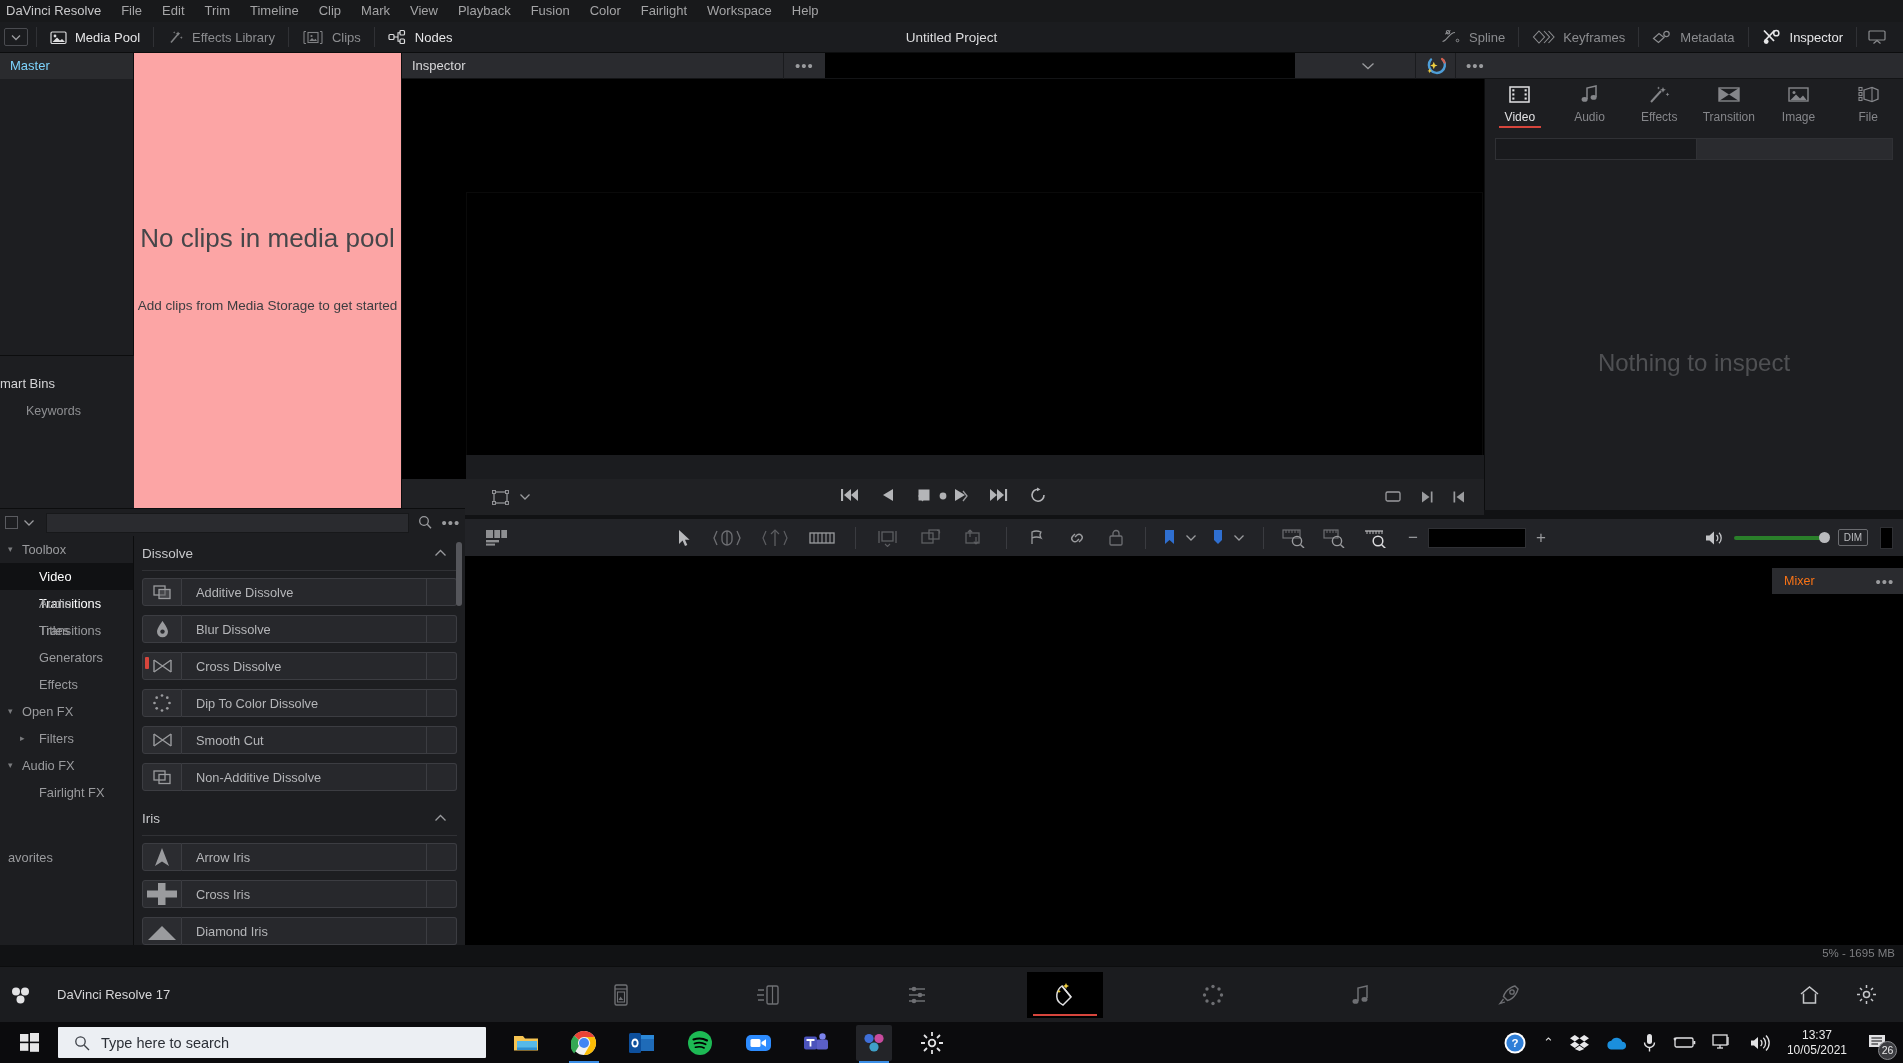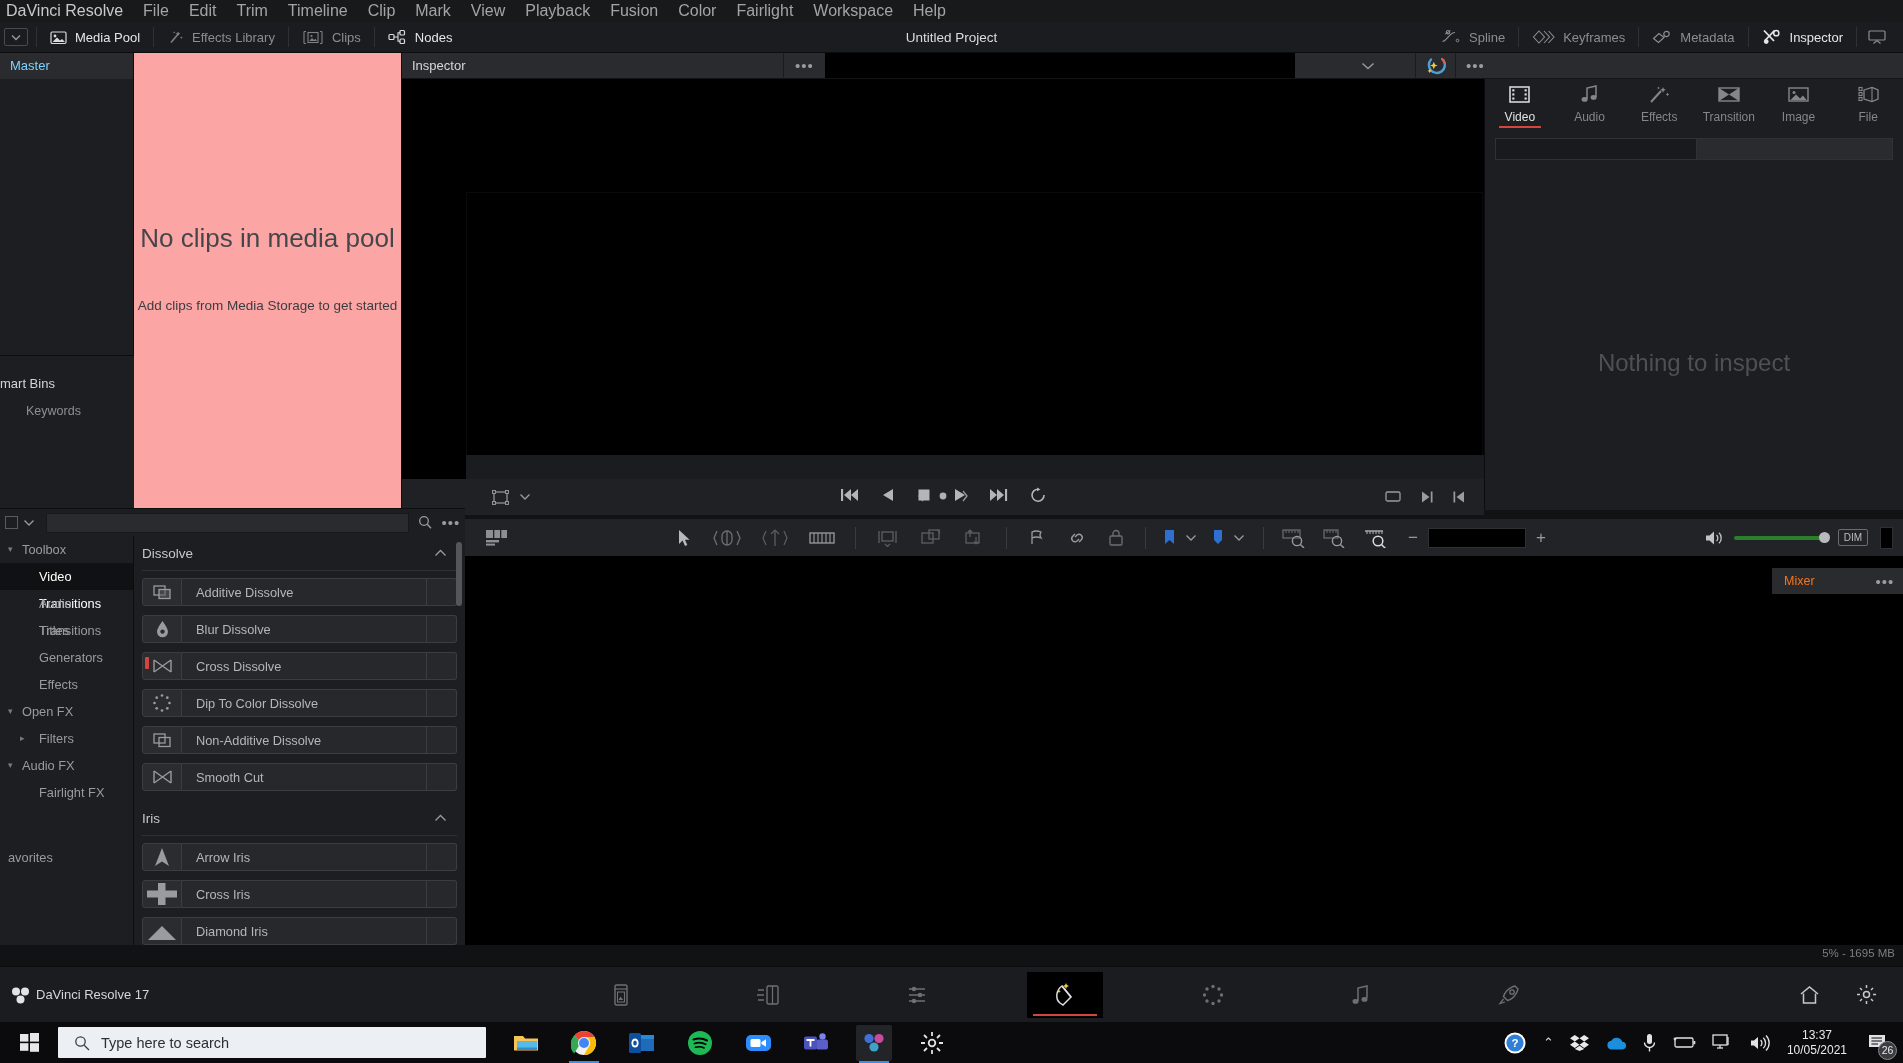--- a/index.html
+++ b/index.html
@@ -9,21 +9,21 @@
     font-family:"Liberation Sans", sans-serif;
     color:#b8b8b8;
     -webkit-font-smoothing:antialiased;
   }
   #app { position:relative; width:1903px; height:1063px; }
 
   
   .menubar {
     position:absolute; left:0; top:0; width:1903px; height:22px;
     background:#18191b; display:flex; align-items:center;
-    font-size:16px; color:#a4a4a6;
+    font-size:13px; color:#a4a4a6;
   }
   .menubar .mi { padding:0 10px; height:22px; line-height:22px; white-space:nowrap; }
   .menubar .mi.app { color:#c9c9cb; padding-left:6px; }
 
   
   .topbar {
     position:absolute; left:0; top:22px; width:1903px; height:31px;
     background:#1b1c1f; border-bottom:1px solid #0c0d0e;
     display:flex; align-items:center;
   }
@@ -146,21 +146,21 @@
   .timeline { position:absolute; left:465px; top:556px; width:1438px; height:389px; background:#000; }
   .mixer-tab { position:absolute; left:1772px; top:568px; width:131px; height:26px; background:#2a2b2f;
                display:flex; align-items:center; }
   .mixer-label { font-size:12.5px; color:#f97316; padding-left:12px; flex:1; }
   .mixer-dots { width:36px; text-align:center; color:#9a9b9e; font-size:15px; letter-spacing:1px;}
   .mem-status { position:absolute; right:8px; top:947px; font-size:11.5px; color:#7d7e81; }
 
   
   .pagebar { position:absolute; left:0; top:966px; width:1903px; height:56px; background:#1b1c1f;
              border-top:1px solid #0c0d0e; display:flex; align-items:center; }
-  .pb-left { display:flex; align-items:center; gap:4px; padding-left:10px; width:330px; }
+  .pb-left { display:flex; align-items:center; gap:25px; padding-left:10px; width:330px; }
   .pb-title { font-size:13px; color:#d6d6d8; }
   .pb-pages { flex:1; display:flex; align-items:center; justify-content:center; gap:72px; }
   .pb-page { width:76px; height:46px; display:flex; align-items:center; justify-content:center;
              position:relative; }
   .pb-page.active { background:#000; }
   .pb-page.active::after { content:""; position:absolute; left:6px; right:6px; bottom:2px; height:2px;
                            background:#d6453c; }
   .pb-right { display:flex; align-items:center; gap:36px; padding-right:26px; }
 
   
@@ -539,37 +539,37 @@
             <circle cx="2.5" cy="10" r="1.35" fill="#9a9b9e"></circle>
               <circle cx="4.7" cy="4.7" r="1.35" fill="#9a9b9e"></circle>
           </svg>
         </div>
         <div class="fx-name">Dip To Color Dissolve</div>
         <div class="fx-tail"></div>
       </div>
 
       <div class="fx-row">
         <div class="fx-thumb">
+          <svg width="23" height="16" viewBox="0 0 23 16">
+            <path d="M3 2L20 14M3 14L20 2" stroke="#9a9b9e" stroke-width="1.4" fill="none"></path>
+            <path d="M3 2V14M20 2V14" stroke="#9a9b9e" stroke-width="1.4" fill="none"></path>
+          </svg>
+        </div>
+        <div class="fx-name">Smooth Cut</div>
+        <div class="fx-tail"></div>
+      </div>
+
+      <div class="fx-row">
+        <div class="fx-thumb">
           <svg width="21" height="18" viewBox="0 0 21 18">
             <rect x="2" y="3" width="11" height="9" stroke="#9a9b9e" stroke-width="1.3" fill="none"></rect>
             <rect x="7" y="6.5" width="11" height="9" stroke="#9a9b9e" stroke-width="1.3" fill="none"></rect>
           </svg>
         </div>
         <div class="fx-name">Non-Additive Dissolve</div>
-        <div class="fx-tail"></div>
-      </div>
-
-      <div class="fx-row">
-        <div class="fx-thumb">
-          <svg width="23" height="16" viewBox="0 0 23 16">
-            <path d="M3 2L20 14M3 14L20 2" stroke="#9a9b9e" stroke-width="1.4" fill="none"></path>
-            <path d="M3 2V14M20 2V14" stroke="#9a9b9e" stroke-width="1.4" fill="none"></path>
-          </svg>
-        </div>
-        <div class="fx-name">Smooth Cut</div>
         <div class="fx-tail"></div>
       </div>
 
       <div class="grp-head" style="margin-top:9px;justify-content:center;">
         <div class="grp-title">Iris</div>
         <svg width="13" height="8" viewBox="0 0 13 8">
           <path d="M1.5 6.5L6.5 1.5L11.5 6.5" stroke="#9a9b9e" stroke-width="1.3" fill="none"></path>
         </svg>
       </div>
       <div class="grp-rule"></div>

